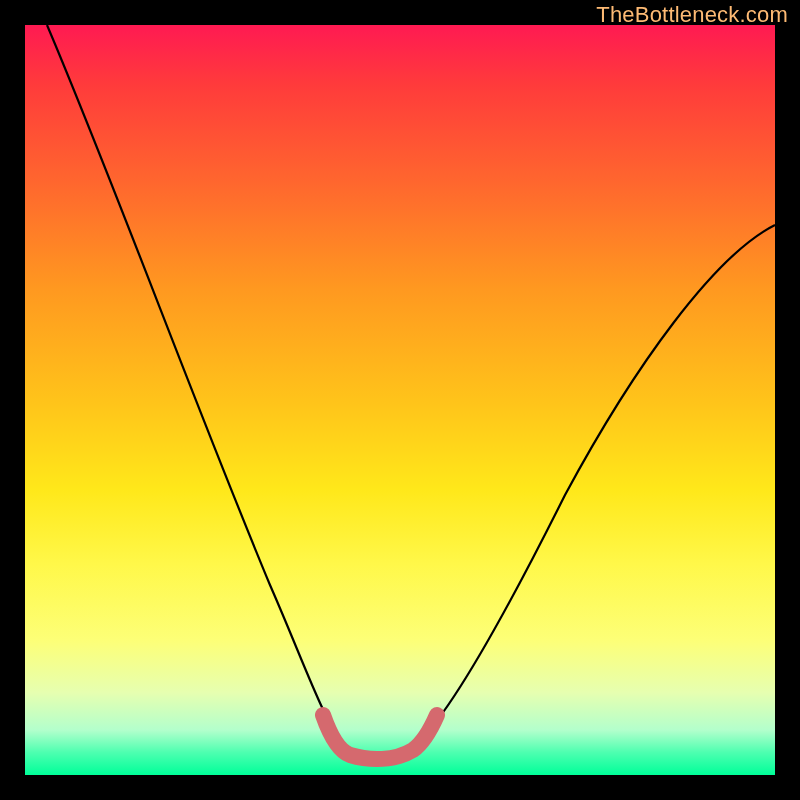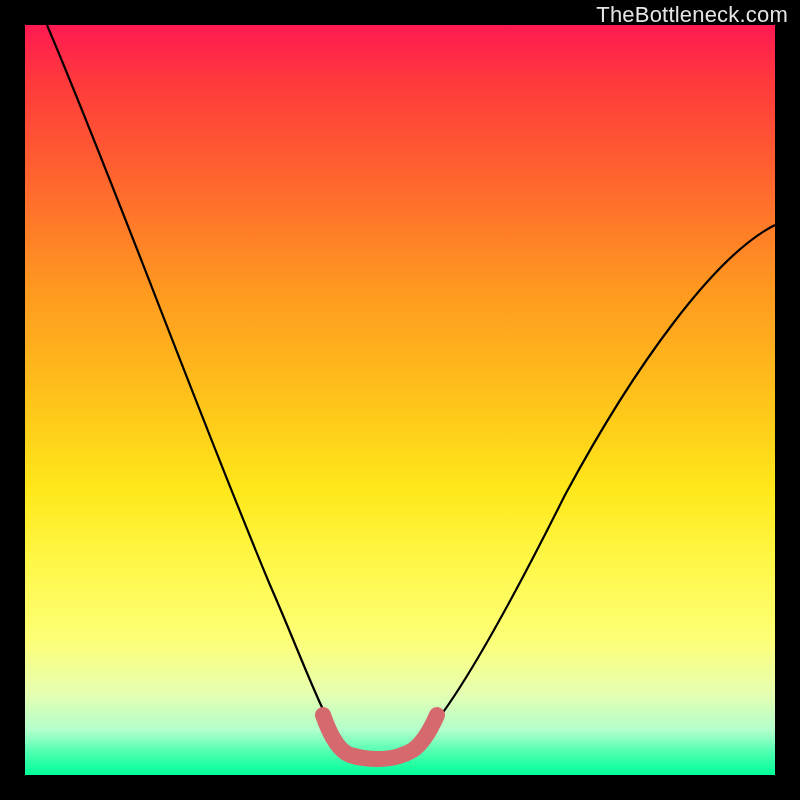--- a/index.html
+++ b/index.html
@@ -30,21 +30,21 @@
       #e6ffb0 89%,
       #b3ffcc 94%,
       #4dffb0 97%,
       #00ff99 100%
     );
   }
   .watermark {
     position: absolute;
     top: 2px;
     right: 12px;
-    color: #e5e5e5;
+    color: #fdba74;
     font-size: 22px;
     font-weight: 500;
     z-index: 30;
     letter-spacing: 0.2px;
   }
   svg.curve {
     position: absolute;
     left: 0;
     top: 0;
     width: 750px;

